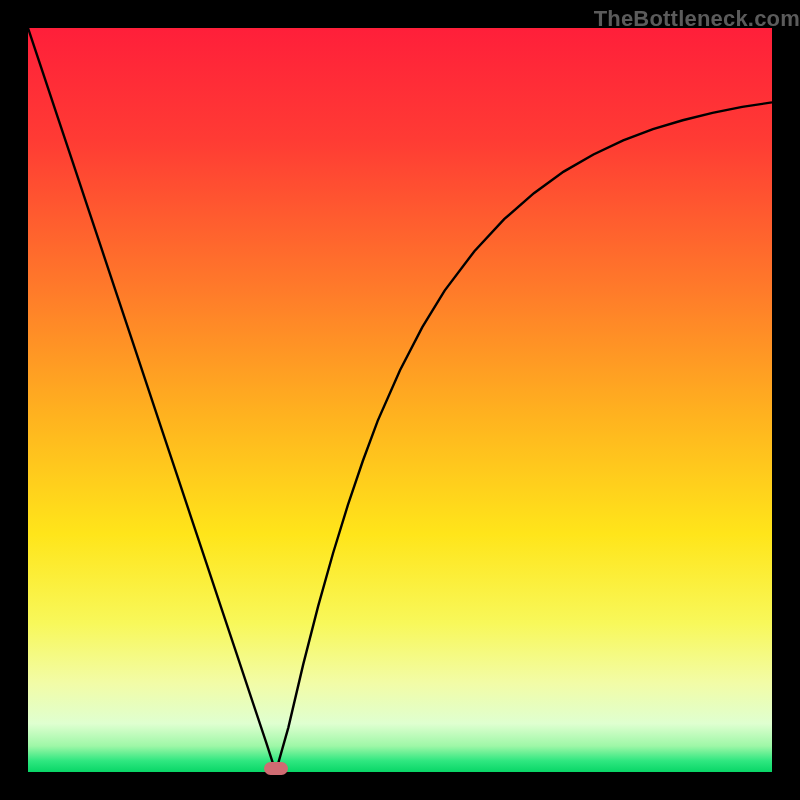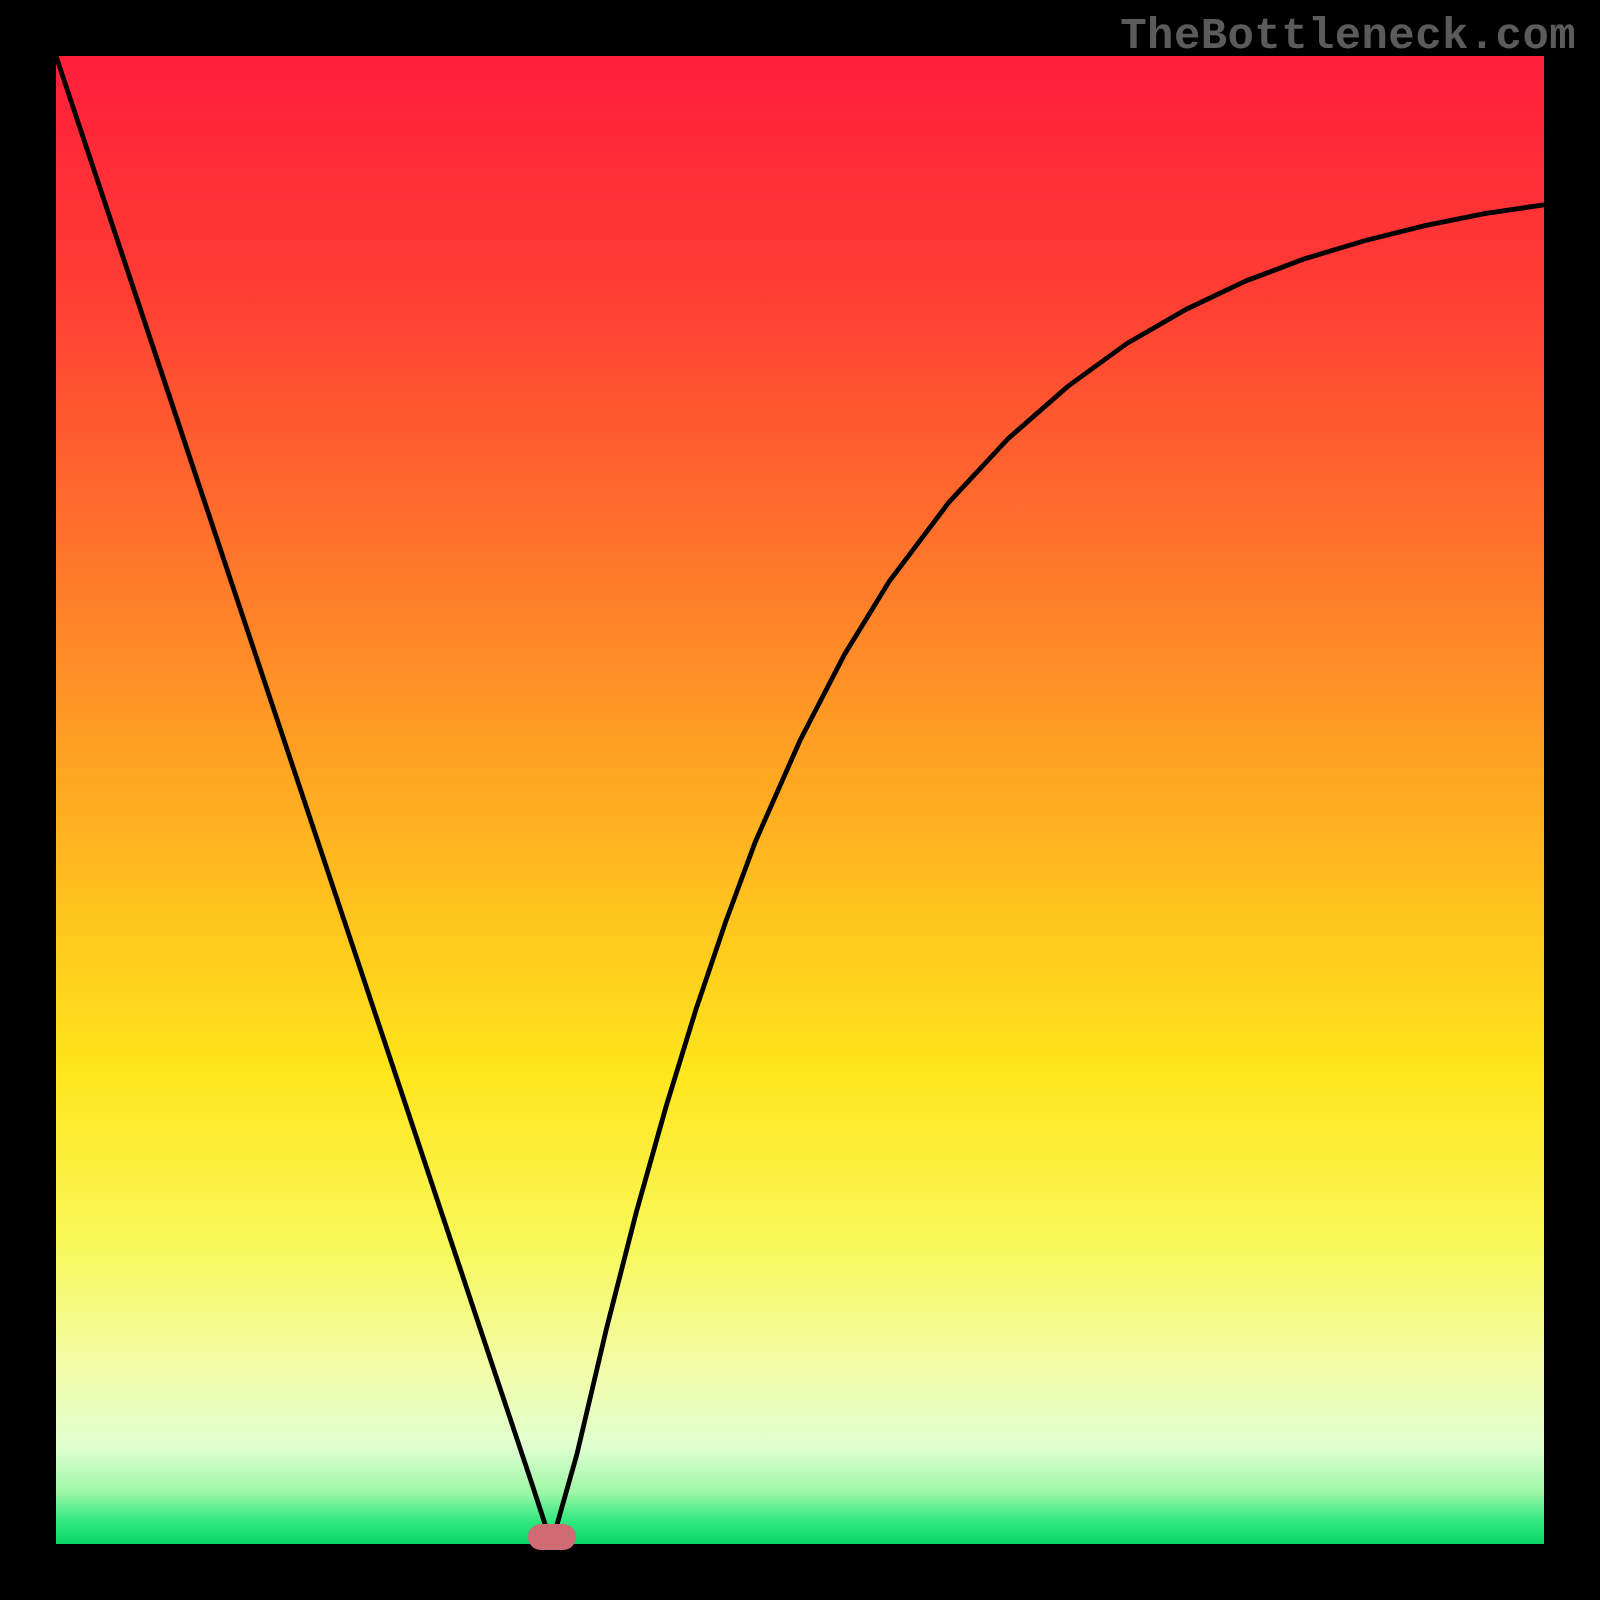--- a/index.html
+++ b/index.html
@@ -14,22 +14,22 @@
     position: absolute;
     left: 0;
     top: 0;
     width: 800px;
     height: 800px;
     background: #000;
   }
   .watermark {
     position: absolute;
     top: 6px;
-    right: 12px;
-    font-family: Liberation Mono, monospace;
+    right: 0;
+    font-family: Liberation Sans, sans-serif;
     font-size: 22px;
     color: #5b5b5b;
     font-weight: 600;
     letter-spacing: 0.2px;
   }
   svg.plot {
     position: absolute;
     left: 28px;
     top: 28px;
     width: 744px;

